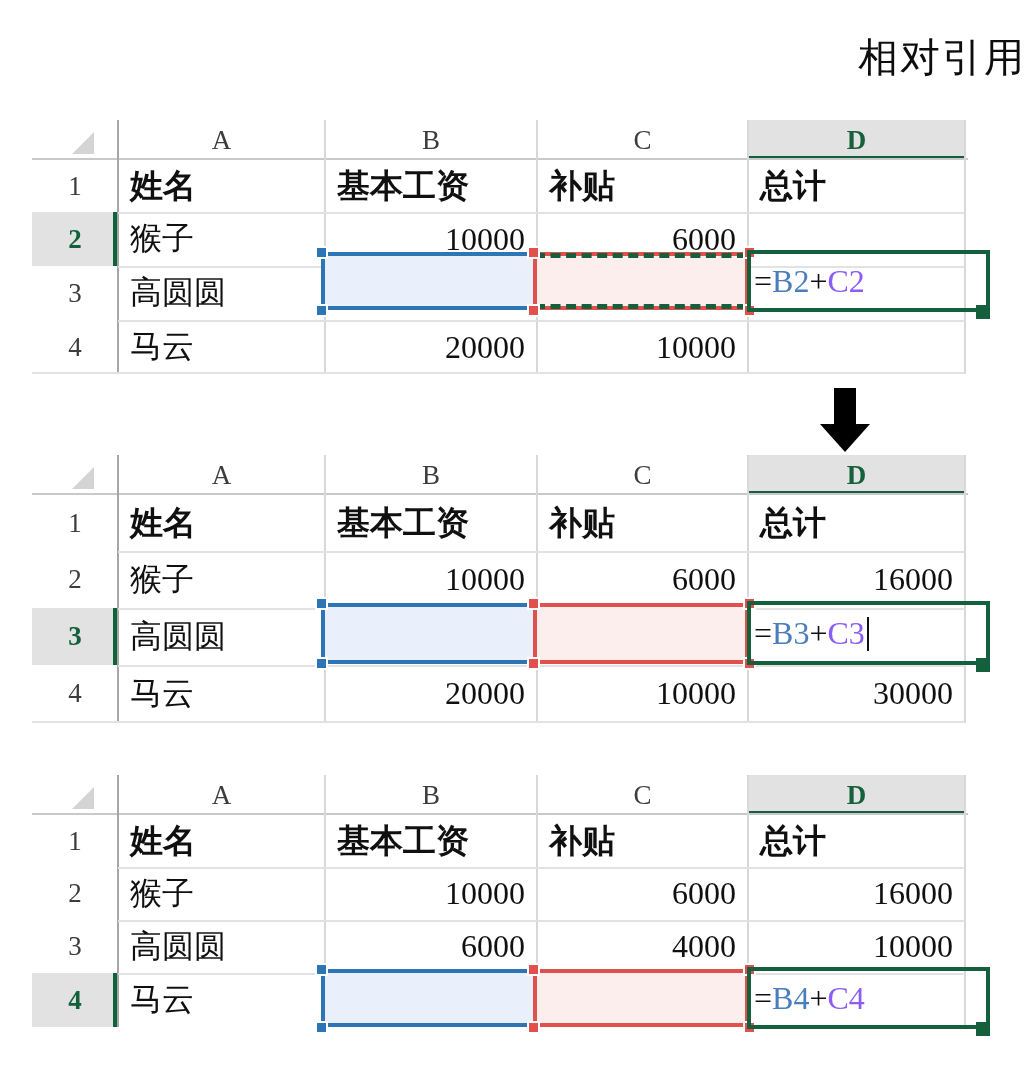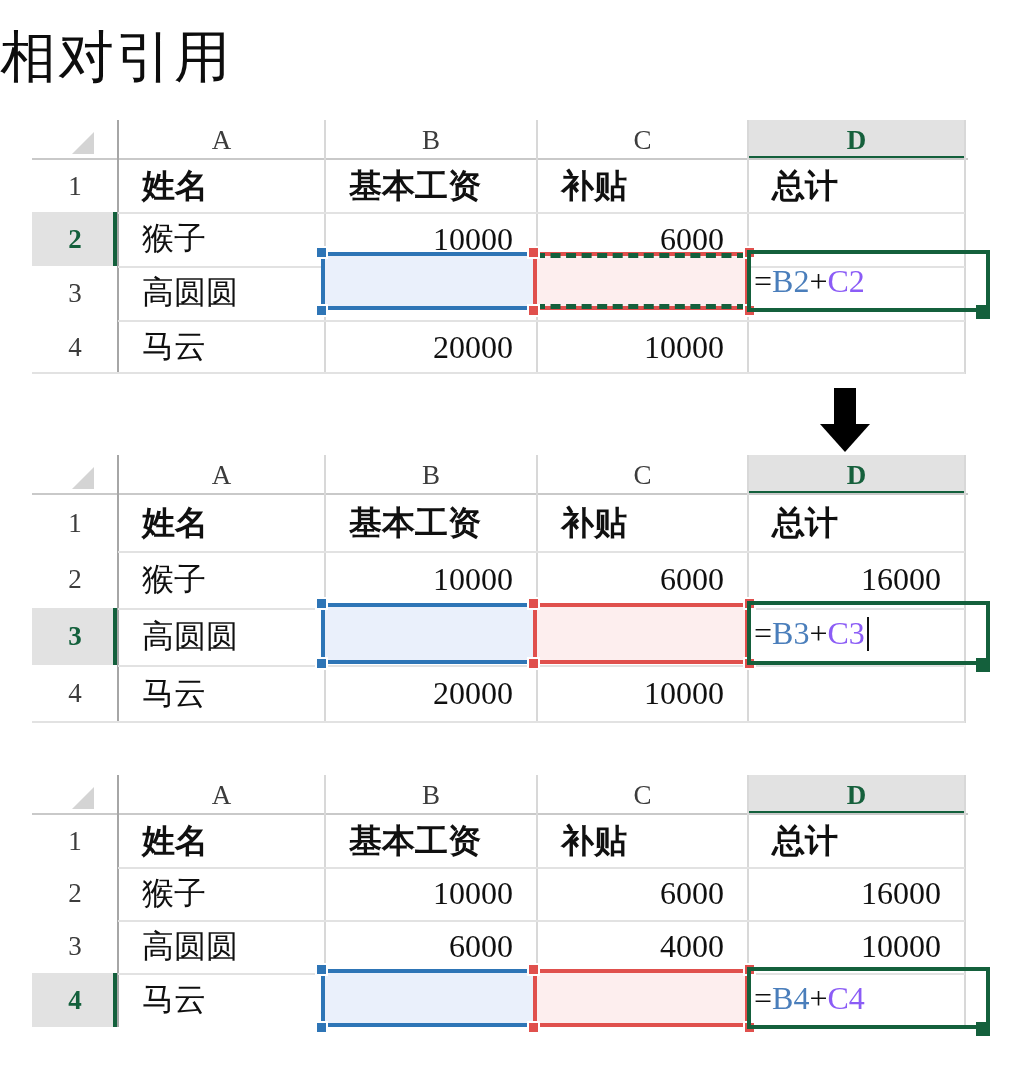--- a/index.html
+++ b/index.html
@@ -7,23 +7,23 @@
     width:1026px;height:1080px;
     background:#ffffff;
     font-family:"Liberation Serif","DejaVu Serif",serif;
     position:relative;overflow:hidden;
     -webkit-font-smoothing:antialiased;
   }
 
   
   .page-title{
     position:absolute;left:0;top:18px;width:1026px;
-    text-align:left;
+    text-align:right;
     font-family:"Liberation Sans","DejaVu Sans",sans-serif;
-    font-size:56px;line-height:78px;color:#0d0d0d;font-weight:400;
+    font-size:40px;line-height:78px;color:#0d0d0d;font-weight:400;
     letter-spacing:2px;
   }
 
   
   .sheet{position:absolute;left:32px;}
   .sheet .grid{position:relative;width:936px;}
 
   
   .colhdr{position:relative;height:40px;width:936px;}
   .colhdr .cell{
@@ -63,21 +63,21 @@
     background:#e2e2e2;color:#13603c;font-weight:bold;
   }
   .row.selrow .rh::after{
     content:"";position:absolute;right:0;top:0;bottom:0;width:5px;background:#13603c;
   }
   .row .c{
     position:absolute;top:0;height:100%;
     display:flex;align-items:center;
     font-family:"Liberation Serif","DejaVu Serif",serif;
     font-size:32px;color:#101010;
-    padding:0 24px;box-sizing:border-box;
+    padding:0 12px;box-sizing:border-box;
     white-space:nowrap;
   }
   .row .c.num{justify-content:flex-end;}
   .row .c.txt{justify-content:flex-start;}
   .row.hdrrow .c{font-weight:bold;font-size:33px;}
 
   
   .vline{position:absolute;width:2px;background:#d8d8d8;}
   .vline.dark{background:#a6a6a6;}
   .hline{position:absolute;height:2px;background:#e2e2e2;}
@@ -251,20 +251,21 @@
         <div class="c txt" style="left:86px;width:207px;">高圆圆</div>
         <div class="c num" style="left:293px;width:212px;">6000</div>
         <div class="c num" style="left:505px;width:211px;">4000</div>
         <div class="c num" style="left:716px;width:217px;"></div>
       </div>
       <div class="row" style="position:absolute;top:170px;height:57px;">
         <div class="rh">4</div>
         <div class="c txt" style="left:86px;width:207px;">马云</div>
         <div class="c num" style="left:293px;width:212px;">20000</div>
         <div class="c num" style="left:505px;width:211px;">10000</div>
+        <div class="c num" style="left:716px;width:217px;">30000</div>
       </div>
 
       <div class="vline dark" style="left:85px;top:-40px;height:268px;"></div>
       <div class="vline" style="left:292px;top:-40px;height:268px;"></div>
       <div class="vline" style="left:504px;top:-40px;height:268px;"></div>
       <div class="vline" style="left:715px;top:-40px;height:268px;"></div>
       <div class="vline" style="left:932px;top:-40px;height:268px;"></div>
       <div class="hline" style="left:86px;top:56px;width:847px;"></div>
       <div class="hline" style="left:86px;top:113px;width:847px;"></div>
       <div class="hline" style="left:86px;top:170px;width:847px;"></div>

